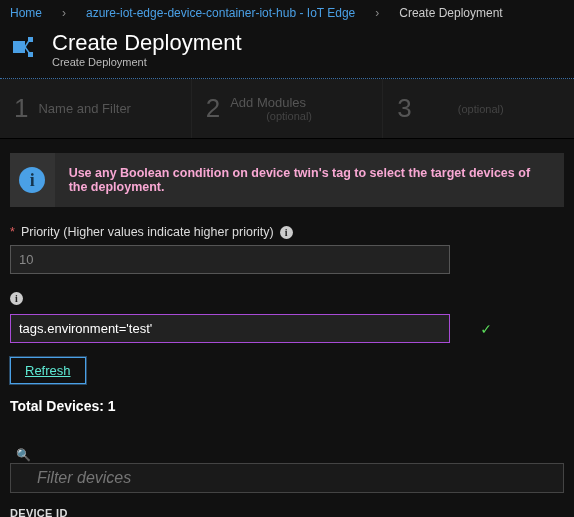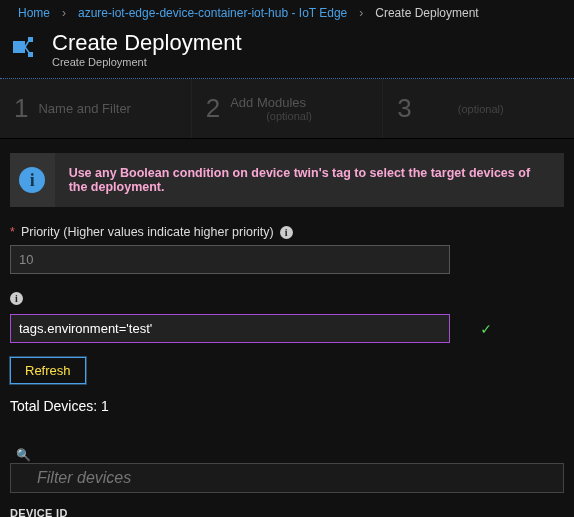--- a/index.html
+++ b/index.html
@@ -10,24 +10,23 @@
   font-size: 13px;
   width: 574px;
   height: 517px;
   overflow: hidden;
 }
 .breadcrumb {
   padding: 6px 10px;
   font-size: 12px;
   color: #ccc;
   display: flex;
-  gap: 12px;
+  gap: 20px;
   align-items: center;
   flex-wrap: wrap;
-  margin-left: 8px;
 }
 .breadcrumb a { color: #4aa0e6; text-decoration: none; cursor: pointer; }
 .breadcrumb .sep { color: #888; }
 .header {
   display: flex;
   align-items: center;
   gap: 12px;
   padding: 4px 10px 10px 10px;
 }
 .header .logo svg { display: block; }
@@ -102,27 +101,28 @@
 input.valid { border: 1px solid #a84bd6; color: #fff; padding-right: 28px; }
 .input-wrap { position: relative; width: 490px; margin-top: 9px; }
 .check {
   position: absolute; right: 8px; top: 50%; transform: translateY(-50%);
   color: #5bdc5b; font-size: 14px;
 }
 button.refresh {
   margin: 14px 10px 0 10px;
   background: transparent;
   border: 1px solid #4aa0e6;
-  color: #fde047;
+  color: #5eead4;
   padding: 5px 14px;
   font-size: 13px;
   cursor: pointer;
   box-shadow: 0 0 0 1px #2a4a66;
-}
-.total { margin: 14px 10px 0 10px; font-weight: normal; font-size: 14px; color: #fff; }
+  text-decoration: underline;
+}
+.total { margin: 14px 10px 0 10px; font-weight: bold; font-size: 14px; color: #fff; }
 .filter-wrap { margin: 2px 10px 0 10px; position: relative; }
 .filter-wrap input {
   width: 100%; background: #1a1a1a; border: 1px solid #444;
   padding: 5px 8px 5px 26px; color: #888; font-style: italic; font-size: 16px; margin-top: 47px;
 }
 .filter-wrap .mag {
   position: absolute; left: 6px; top: 50%; transform: translateY(-50%);
   color: #777; font-size: 12px;
 }
 .table-head {

